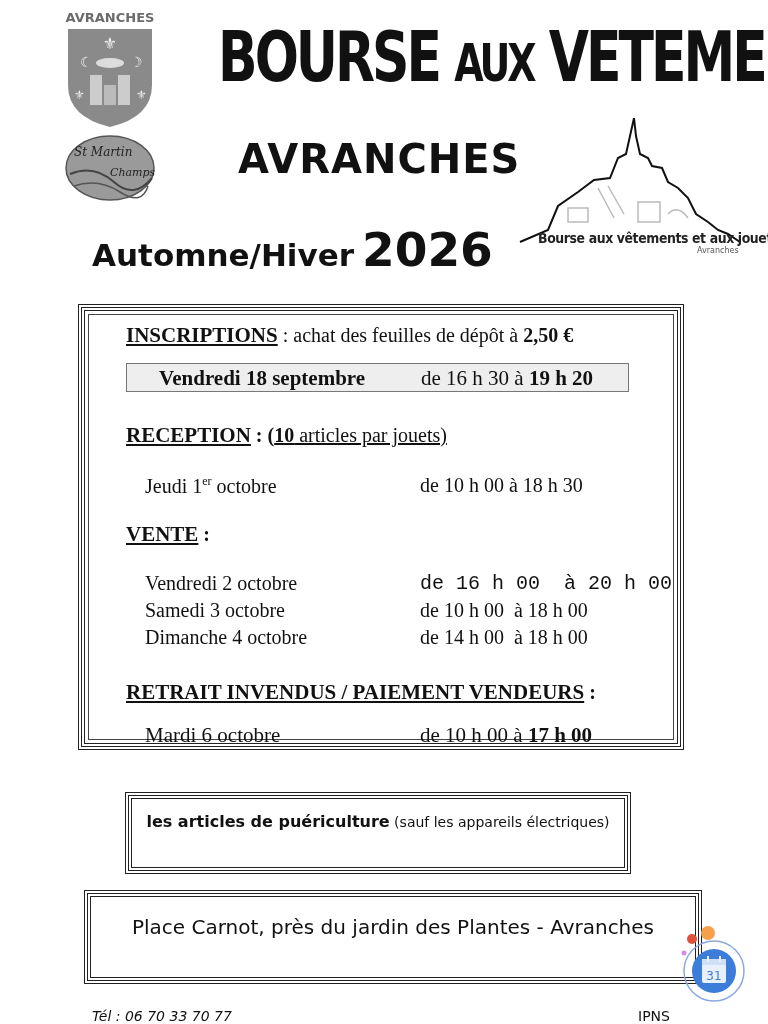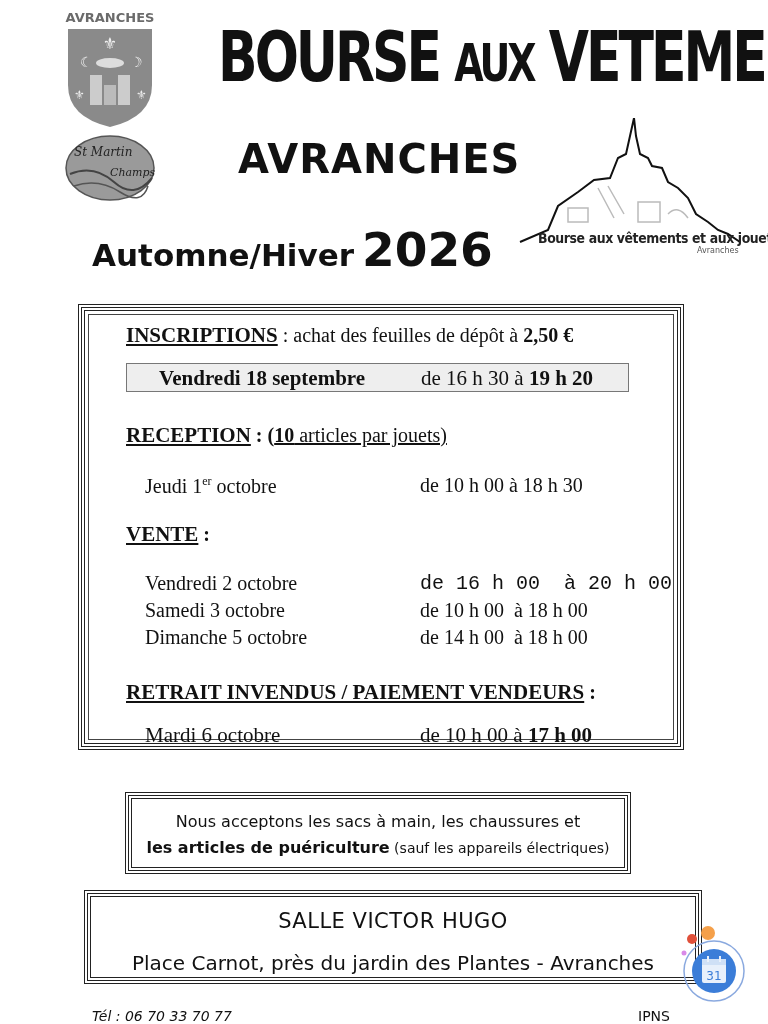--- a/index.html
+++ b/index.html
@@ -128,40 +128,38 @@
   </div>
   <div class="line" style="left:60px; top:261px; width:480px; height:26px;">
     <span class="day">Vendredi 2 octobre</span>
     <span class="time" style="white-space:pre;font-family:Liberation Mono, monospace;">de 16 h 00  à 20 h 00</span>
   </div>
   <div class="line" style="left:60px; top:288px; width:480px; height:26px;">
     <span class="day">Samedi 3 octobre</span>
     <span class="time" style="white-space:pre;">de 10 h 00  à 18 h 00</span>
   </div>
   <div class="line" style="left:60px; top:315px; width:480px; height:26px;">
-    <span class="day">Dimanche 5 octobre</span>
+    <span class="day">Dimanche 4 octobre</span>
     <span class="time" style="white-space:pre;">de 14 h 00  à 18 h 00</span>
   </div>
 
   <div class="line" style="left:41px; top:369px;">
     <span class="hdr u">RETRAIT INVENDUS / PAIEMENT VENDEURS</span><span class="b"> :</span>
   </div>
   <div class="line" style="left:60px; top:412px; width:480px; height:26px; font-size:21px;text-align:right;">
     <span class="day">Mardi 6 octobre</span>
     <span class="time"><span>de 10 h 00 à </span><span class="b">17 h 00</span></span>
   </div>
 </div>
 
 <div class="accept">
-  <div>Nous acceptons les sacs à main, les chaussures et</div>
   <div><span class="b">les articles de puériculture</span><span class="small"> (sauf les appareils électriques)</span></div>
 </div>
 
 <div class="venue">
-  <div class="name">SALLE VICTOR HUGO</div>
   <div class="addr">Place Carnot, près du jardin des Plantes - Avranches</div>
 </div>
 
 <svg class="cal" viewBox="0 0 72 80">
   <circle cx="36" cy="46" r="30" fill="none" stroke="#8aa9df" stroke-width="1.5"></circle>
   <circle cx="14" cy="14" r="5" fill="#e0503a"></circle>
   <circle cx="30" cy="8" r="7" fill="#f5a04a"></circle>
   <circle cx="6" cy="28" r="2.5" fill="#d98ae8"></circle>
   <circle cx="36" cy="46" r="22" fill="#3b7dd8"></circle>
   <rect x="24" y="34" width="24" height="24" rx="2" fill="#e8f0fb"></rect>

